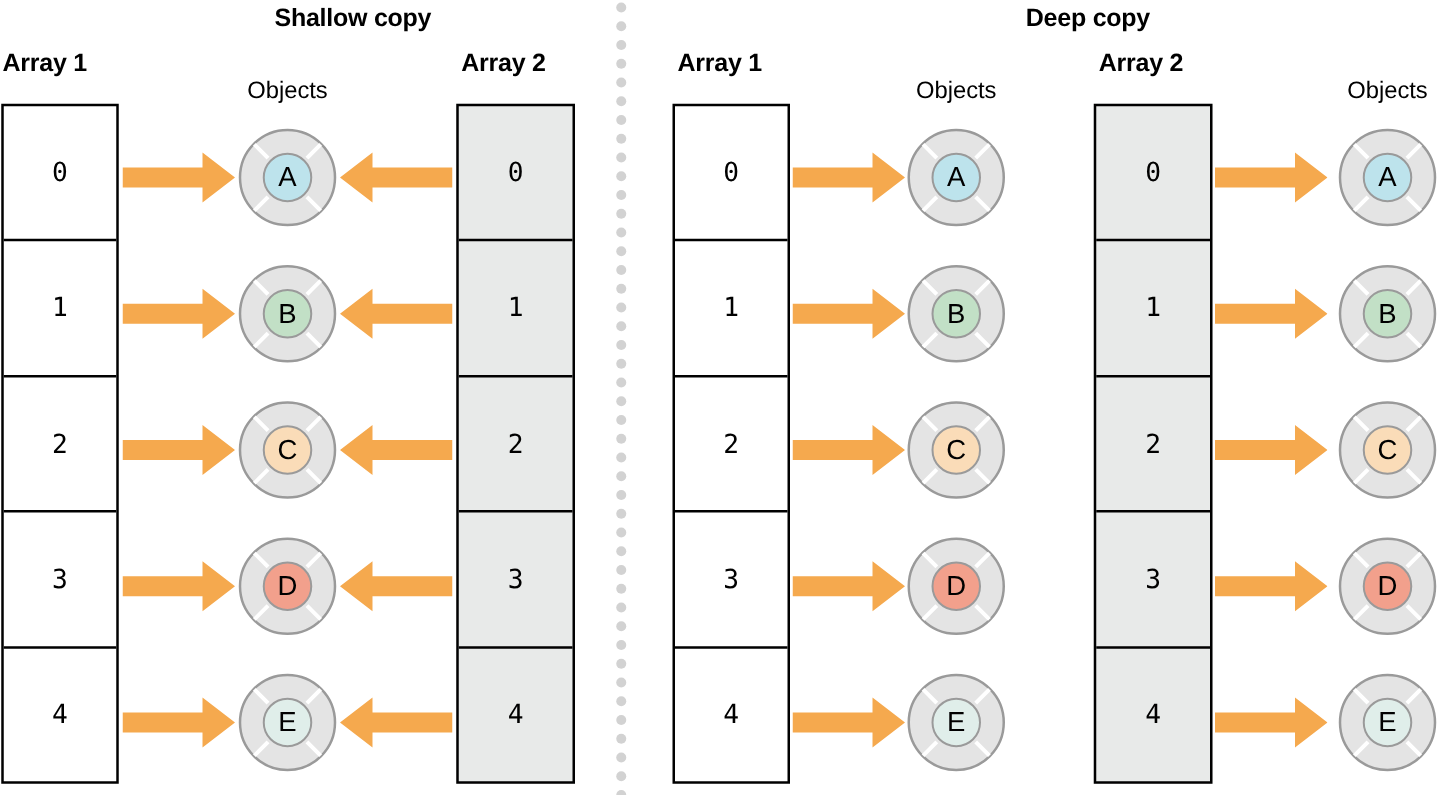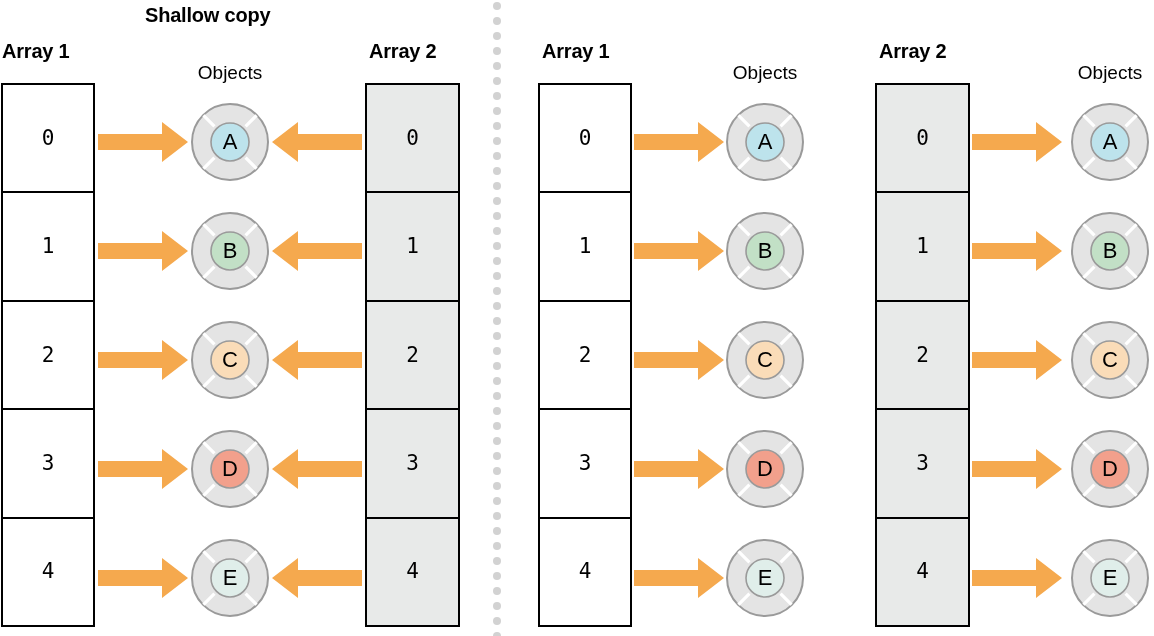--- a/index.html
+++ b/index.html
@@ -19,21 +19,21 @@
     background: #ffffff;
     overflow: hidden;
   }
 
   
   .panel-title {
     position: absolute;
     font-size: 20px;
     font-weight: bold;
     color: #000000;
-    text-align: left;
+    text-align: right;
     white-space: nowrap;
     letter-spacing: -0.2px;
   }
   .col-label {
     position: absolute;
     font-size: 20px;
     font-weight: bold;
     color: #000000;
     white-space: nowrap;
     letter-spacing: -0.2px;
@@ -132,20 +132,21 @@
   </div>
 
   <div class="array-box filled" style="left:365px; top:83px; width:95px; height:544px;">
     <div class="array-cell">0</div>
     <div class="array-cell">1</div>
     <div class="array-cell">2</div>
     <div class="array-cell">3</div>
     <div class="array-cell">4</div>
   </div>
 
+  <div class="panel-title" style="left:760px; top:4px; width:160px;">Deep copy</div>
 
   <div class="col-label" style="left:542px; top:40px;">Array 1</div>
 
   <div class="objects-label" style="left:715px; top:62px; width:100px;">Objects</div>
 
   <div class="col-label" style="left:879px; top:40px;">Array 2</div>
 
   <div class="objects-label" style="left:1060px; top:62px; width:100px;">Objects</div>
 
   <div class="array-box empty" style="left:538px; top:83px; width:94px; height:544px;">

